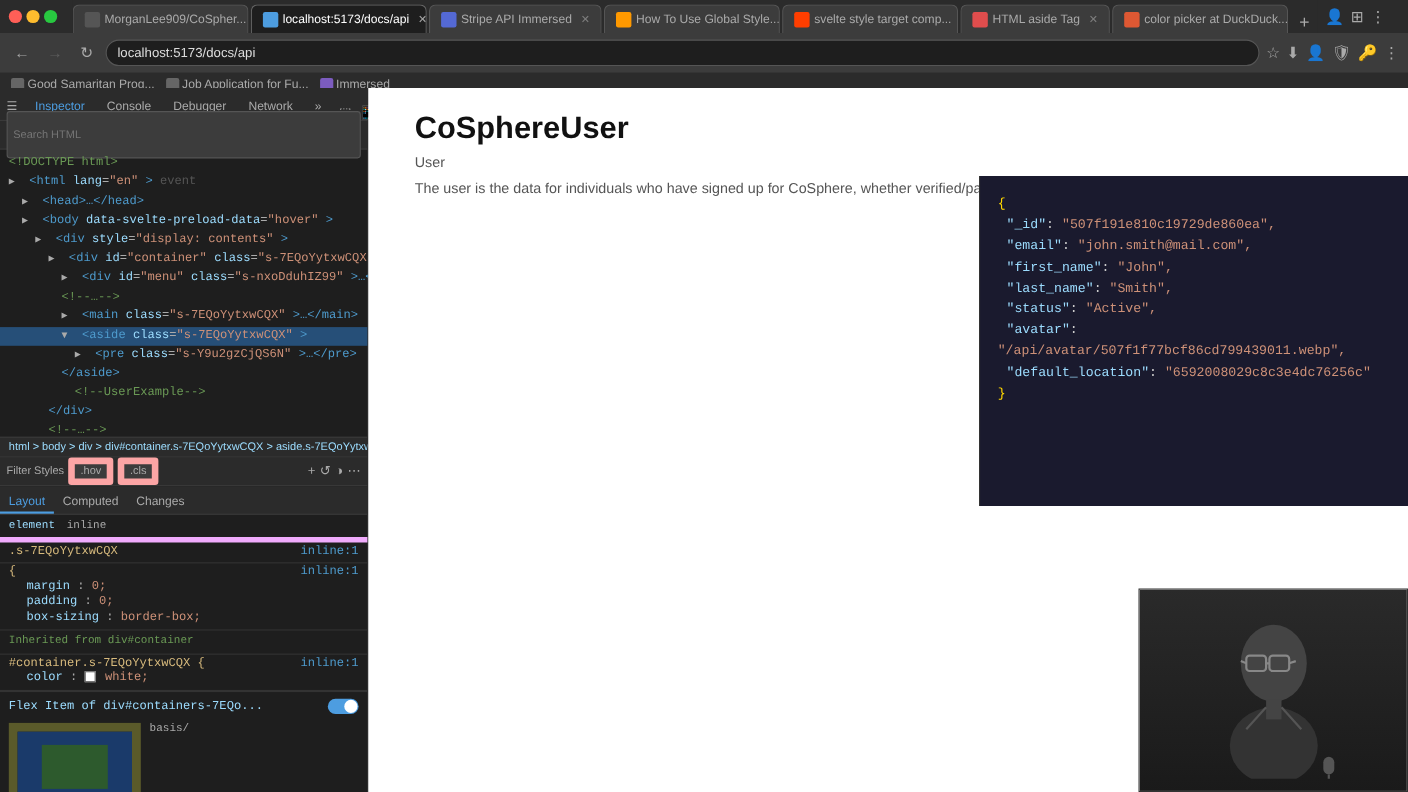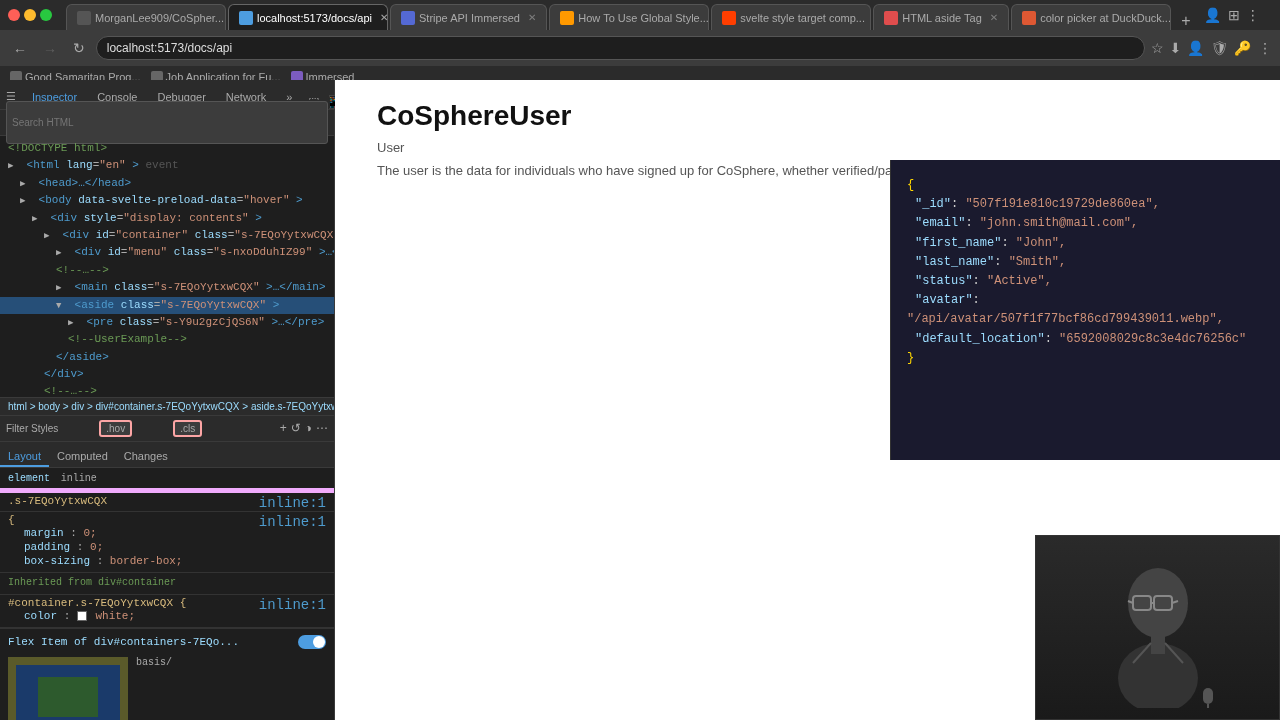--- a/index.html
+++ b/index.html
@@ -46,31 +46,31 @@
     .expand-arrow { display: inline-block; width: 12px; color: #aaa; font-size: 9px; }
     .tag { color: #4e9bcd; }
     .attr-name { color: #9cdcfe; }
     .attr-value { color: #ce9178; }
     .comment { color: #6a9955; }
 
     .breadcrumb-bar { background: #2b2b2b; border-top: 1px solid #3a3a3a; border-bottom: 1px solid #3a3a3a; padding: 3px 8px; font-size: 10px; color: #9cdcfe; white-space: nowrap; overflow: hidden; }
 
     .filter-bar { display: flex; align-items: center; background: #2b2b2b; border-bottom: 1px solid #3a3a3a; padding: 3px 6px; gap: 4px; height: 26px; }
     .filter-input { flex: 1; background: #3c3c3c; border: 1px solid #555; border-radius: 3px; color: #ccc; font-size: 10px; padding: 15px 5px; }
-    .filter-btn { background: #3c3c3c; border: 2px solid #fca5a5; border-radius: 3px; color: #aaa; font-size: 10px; padding: 1px 5px; cursor: pointer; margin-left: 37px; }
+    .filter-btn { background: #3c3c3c; border: 6px solid #fca5a5; border-radius: 3px; color: #aaa; font-size: 10px; padding: 1px 5px; cursor: pointer; }
 
     .lower-tabs { display: flex; background: #2b2b2b; border-bottom: 1px solid #3a3a3a; height: 26px; align-items: flex-end; }
     .lower-tab { padding: 3px 8px; font-size: 11px; color: #aaa; cursor: pointer; border-bottom: 2px solid transparent; }
     .lower-content { flex: 1; overflow-y: auto; font-size: 11px; font-family: 'Courier New', monospace; }
 
     .element-section { padding: 4px 8px; border-bottom: 5px solid #f0abfc; }
     .element-title { color: #9cdcfe; font-size: 10px; }
     .css-rule { padding: 2px 8px 4px 8px; border-bottom: 1px solid #333; }
     .css-selector { color: #d7ba7d; font-size: 11px; }
-    .css-source { color: #4e9bcd; font-size: 14px; float: right; text-align: right; }
+    .css-source { color: #4e9bcd; font-size: 11px; float: right; text-align: right; }
     .css-prop { padding: 1px 0 1px 16px; font-size: 11px; }
     .css-prop-name { color: #9cdcfe; }
     .css-prop-value { color: #ce9178; }
     .flex-info { padding: 6px 8px; border-top: 1px solid #333; }
 
     
     .content-area { flex: 1; background: #fff; display: flex; flex-direction: column; }
     .api-content { flex: 1; padding: 20px 42px; background: #fff; overflow-y: auto; }
     .api-title { font-size: 28px; font-weight: bold; color: #111; margin-bottom: 8px; font-family: sans-serif; }
     .api-subtitle { font-size: 13px; color: #555; font-family: sans-serif; margin-bottom: 16px; line-height: 1.5; }
@@ -266,25 +266,25 @@
         <span class="tag">&lt;aside</span>
         <span class="attr-name"> class</span><span style="color:#aaa">=</span><span class="attr-value">"s-7EQoYytxwCQX"</span>
         <span class="tag">&gt;</span>
       </div>
       <div class="html-line" style="padding-left:68px;">
         <span class="expand-arrow">▶</span>
         <span class="tag">&lt;pre</span>
         <span class="attr-name"> class</span><span style="color:#aaa">=</span><span class="attr-value">"s-Y9u2gzCjQS6N"</span>
         <span class="tag">&gt;…&lt;/pre&gt;</span>
       </div>
+      <div class="html-line" style="padding-left:56px;">
+        <span class="tag">&lt;/aside&gt;</span>
+      </div>
       <div class="html-line comment" style="padding-left:68px;">
         &lt;!--UserExample--&gt;
-      </div>
-      <div class="html-line" style="padding-left:56px;">
-        <span class="tag">&lt;/aside&gt;</span>
       </div>
       <div class="html-line" style="padding-left:44px;">
         <span class="tag">&lt;/div&gt;</span>
       </div>
       <div class="html-line comment" style="padding-left:44px;">&lt;!--…--&gt;</div>
 
     </div>
 
     <div class="breadcrumb-bar">
       <span>html &gt; body &gt; div &gt; div#container.s-7EQoYytxwCQX &gt; aside.s-7EQoYytxwCQX</span>

